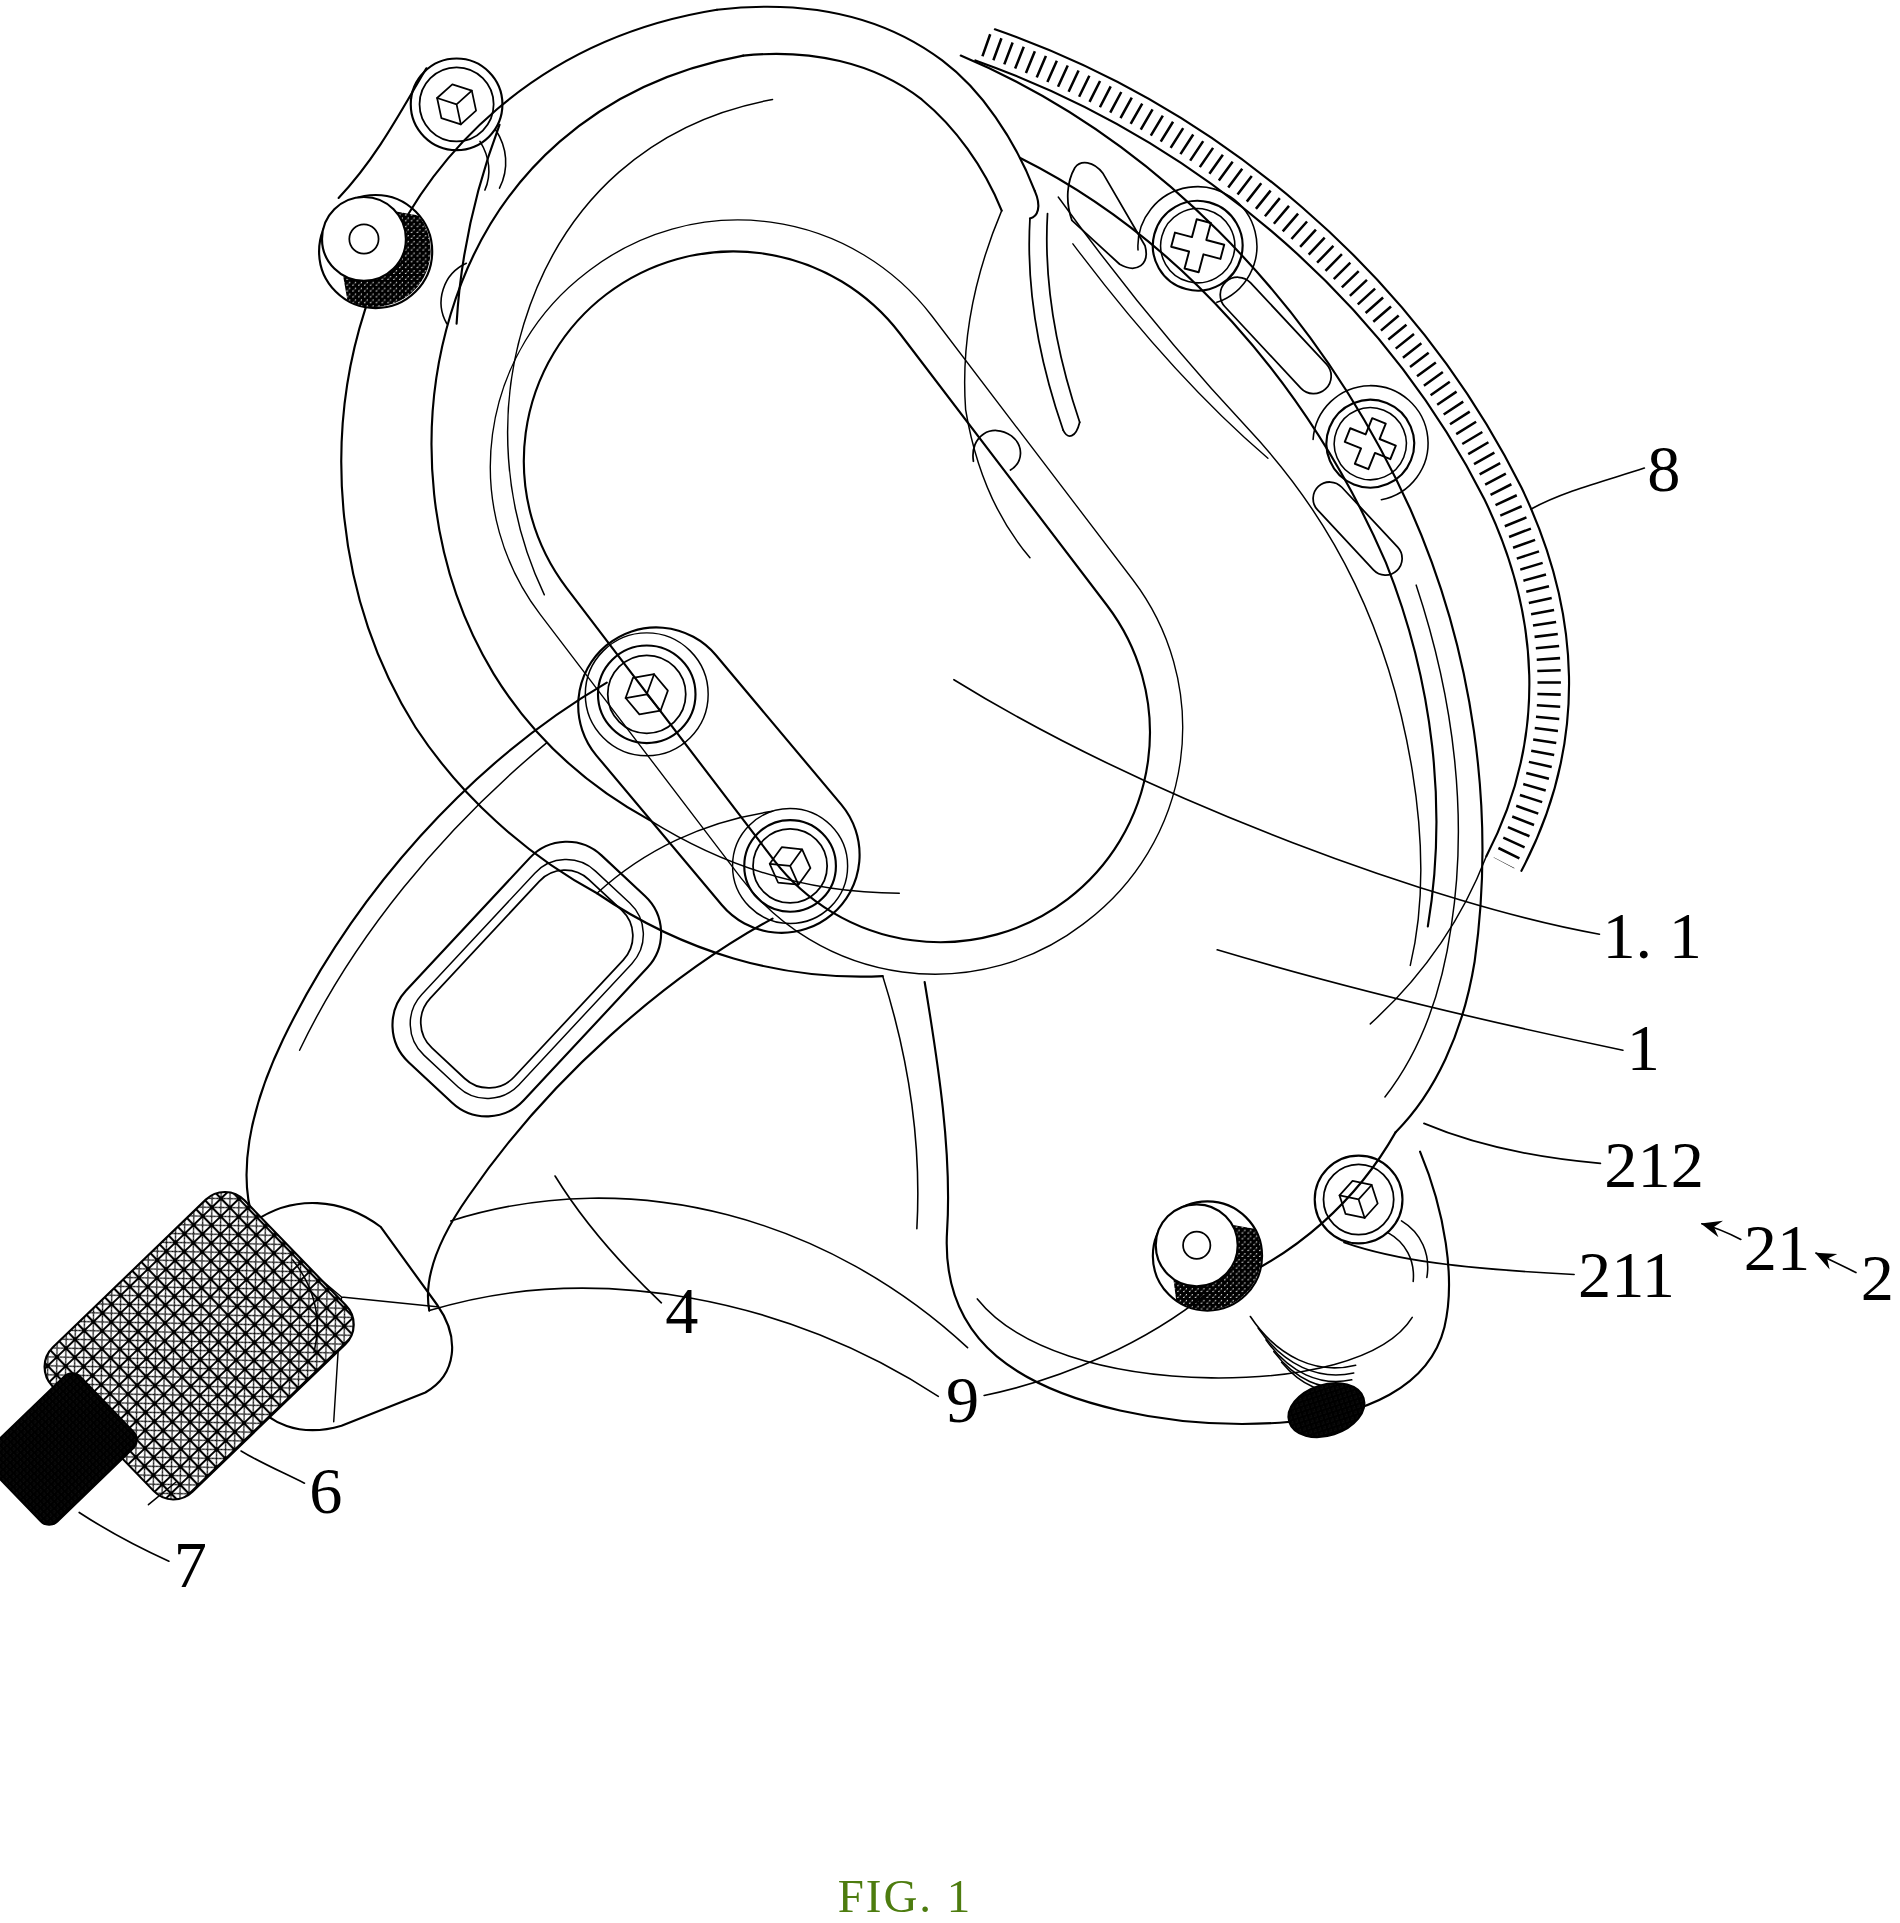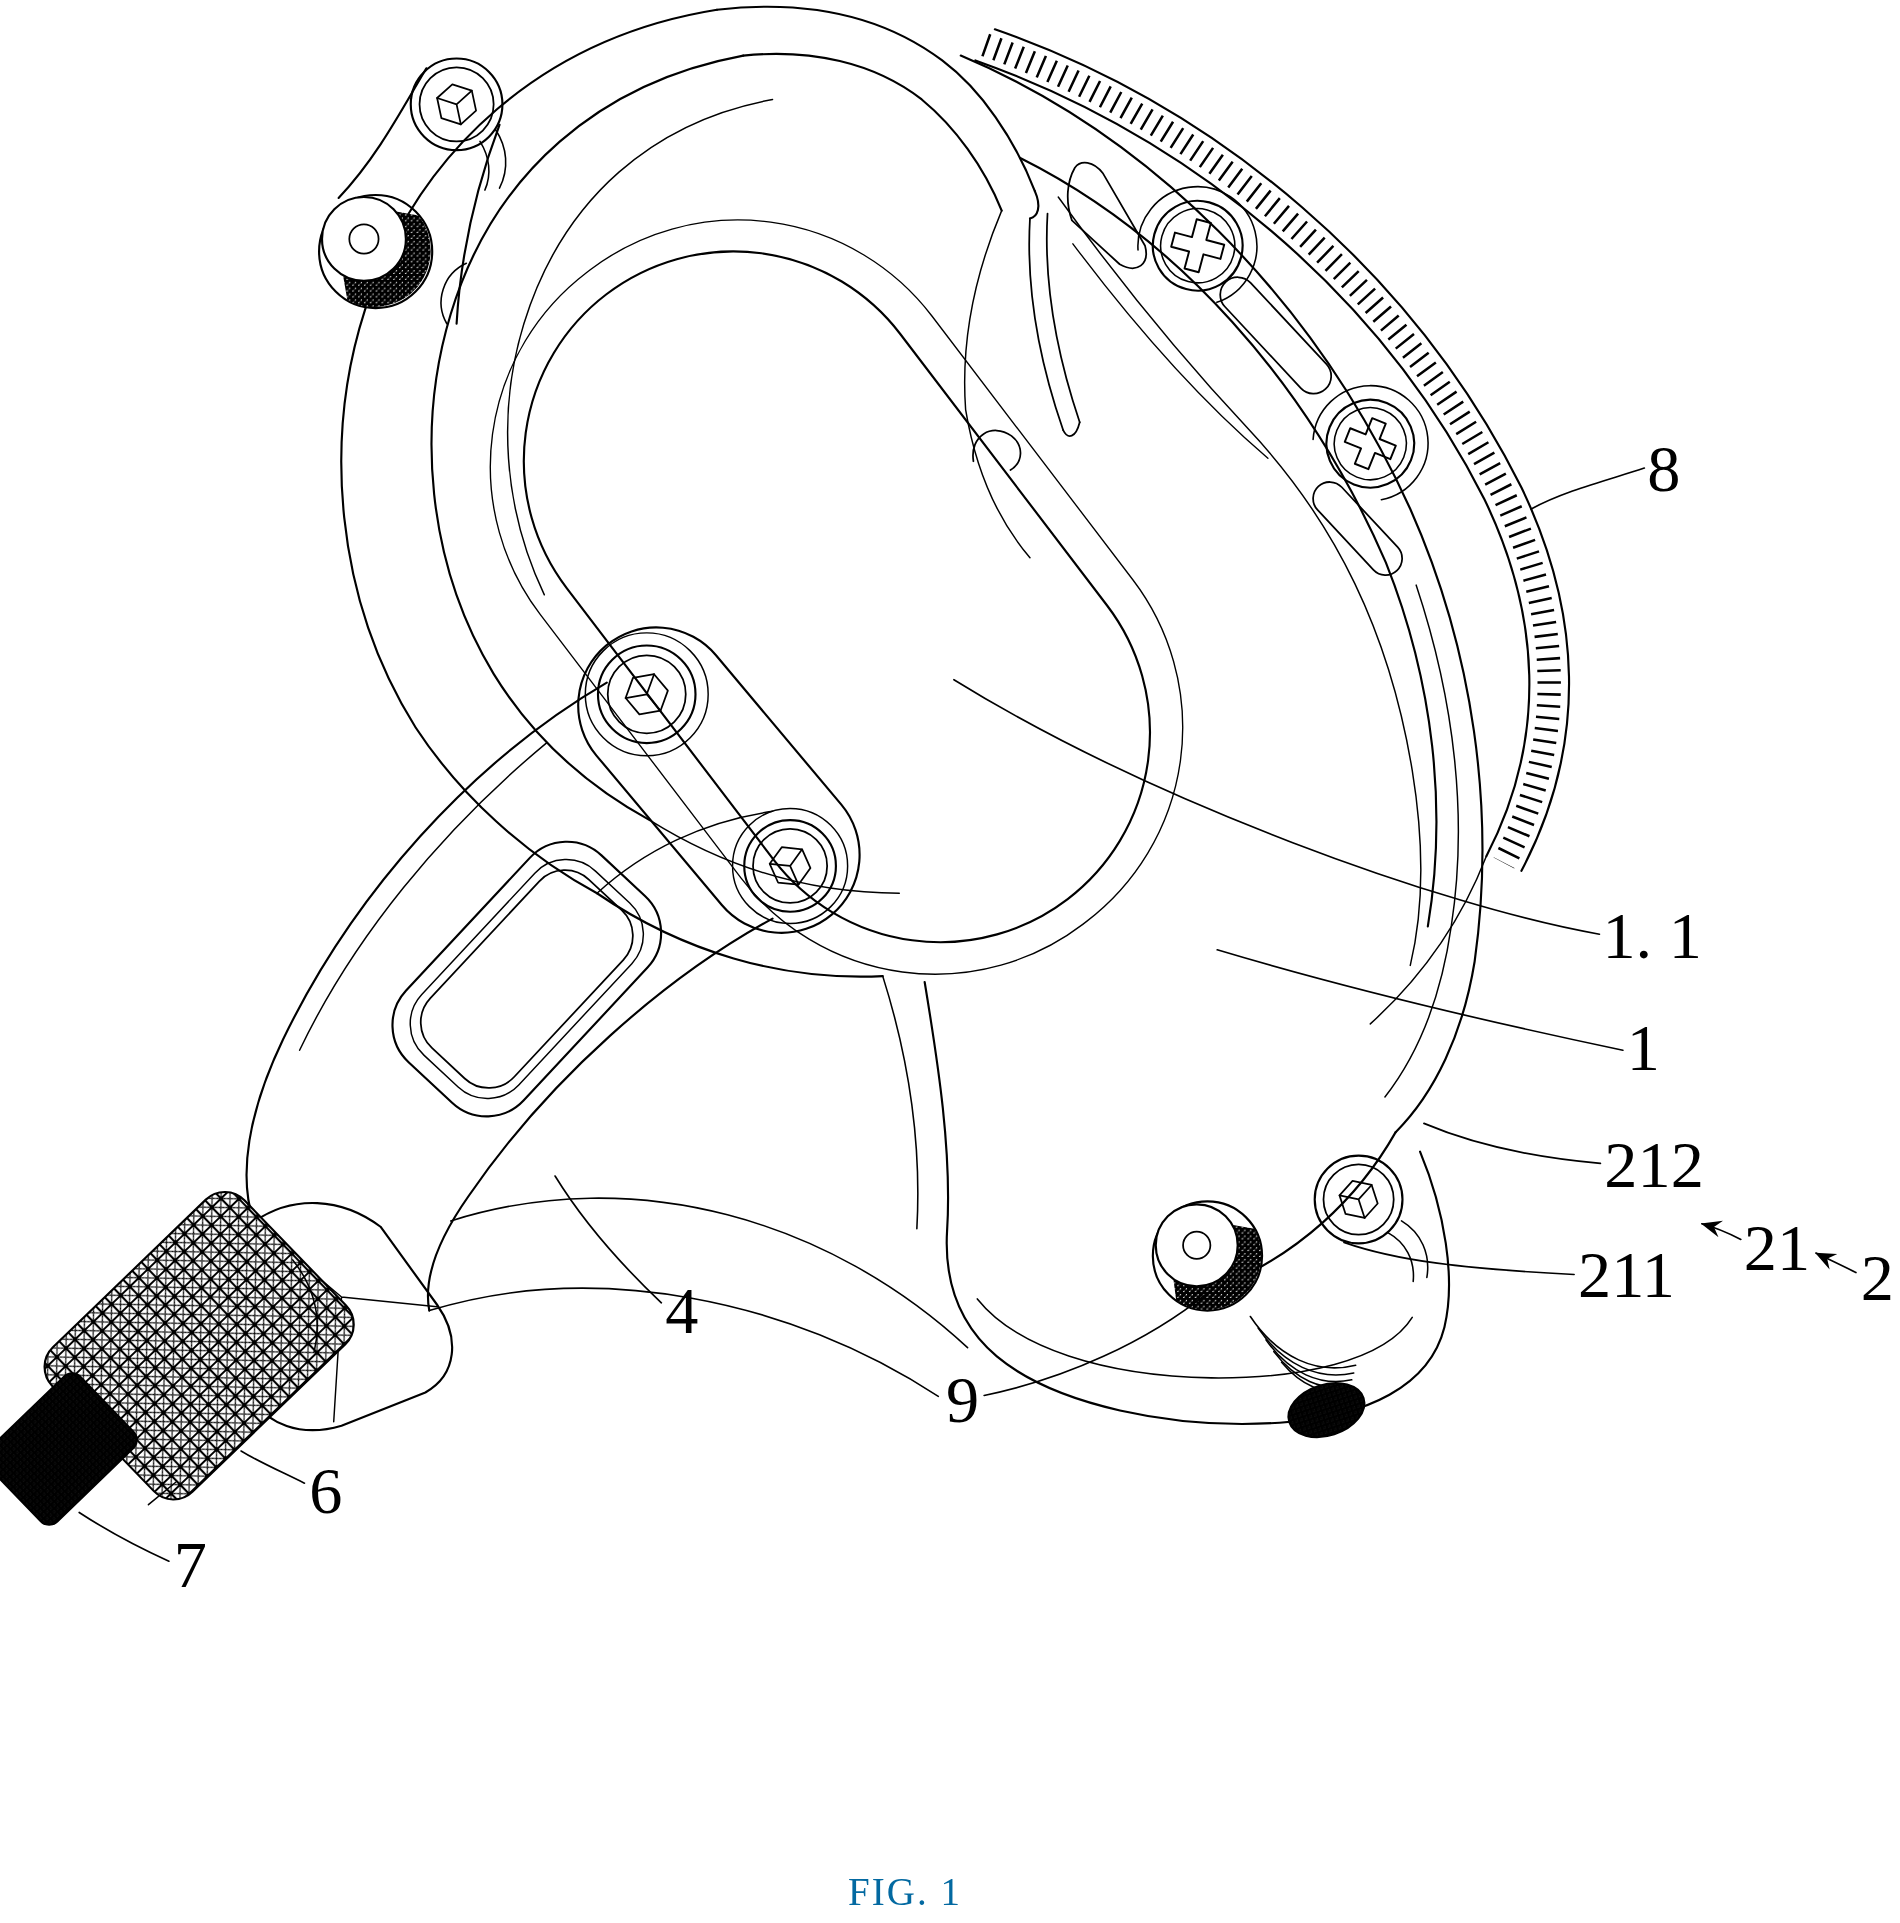--- a/index.html
+++ b/index.html
@@ -2,21 +2,21 @@
 <html><head>
 <meta charset="utf-8">
 <style>
   html,body{margin:0;padding:0;background:#fff;}
   .stage{position:relative;width:1901px;height:1923px;background:#fff;overflow:hidden;
          font-family:"Liberation Serif",serif;}
   .stage svg{position:absolute;left:0;top:0;}
   .drawing path,.drawing circle,.drawing rect,.drawing line{vector-effect:none;}
   .ref-label{font-family:"Liberation Serif",serif;font-size:68px;fill:#000;}
   .caption{position:absolute;left:905px;top:1869px;transform:translateX(-50%);
-           font-family:"Liberation Serif",serif;font-size:39px;color:#0369a1;
+           font-family:"Liberation Serif",serif;font-size:47px;color:#4d7c0f;
            letter-spacing:2px;white-space:nowrap;}
 </style>
 </head>
 <body>
 
 <div class="stage">
 
 <svg class="drawing" width="1901" height="1923" viewBox="0 0 1949 1972" fill="none" stroke="#000" stroke-width="2.2" stroke-linecap="round" stroke-linejoin="round">
 
   <defs>

